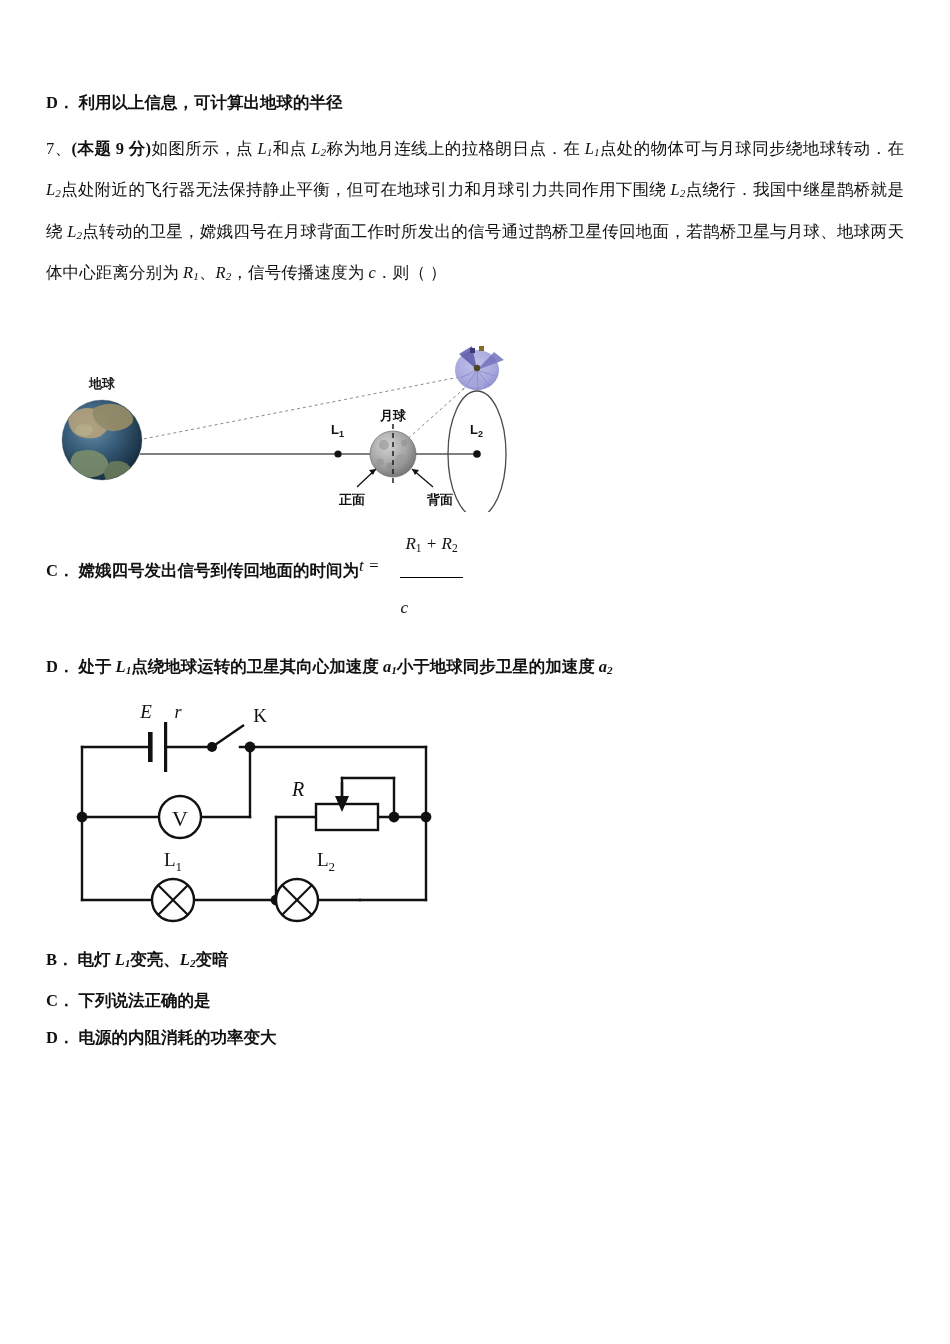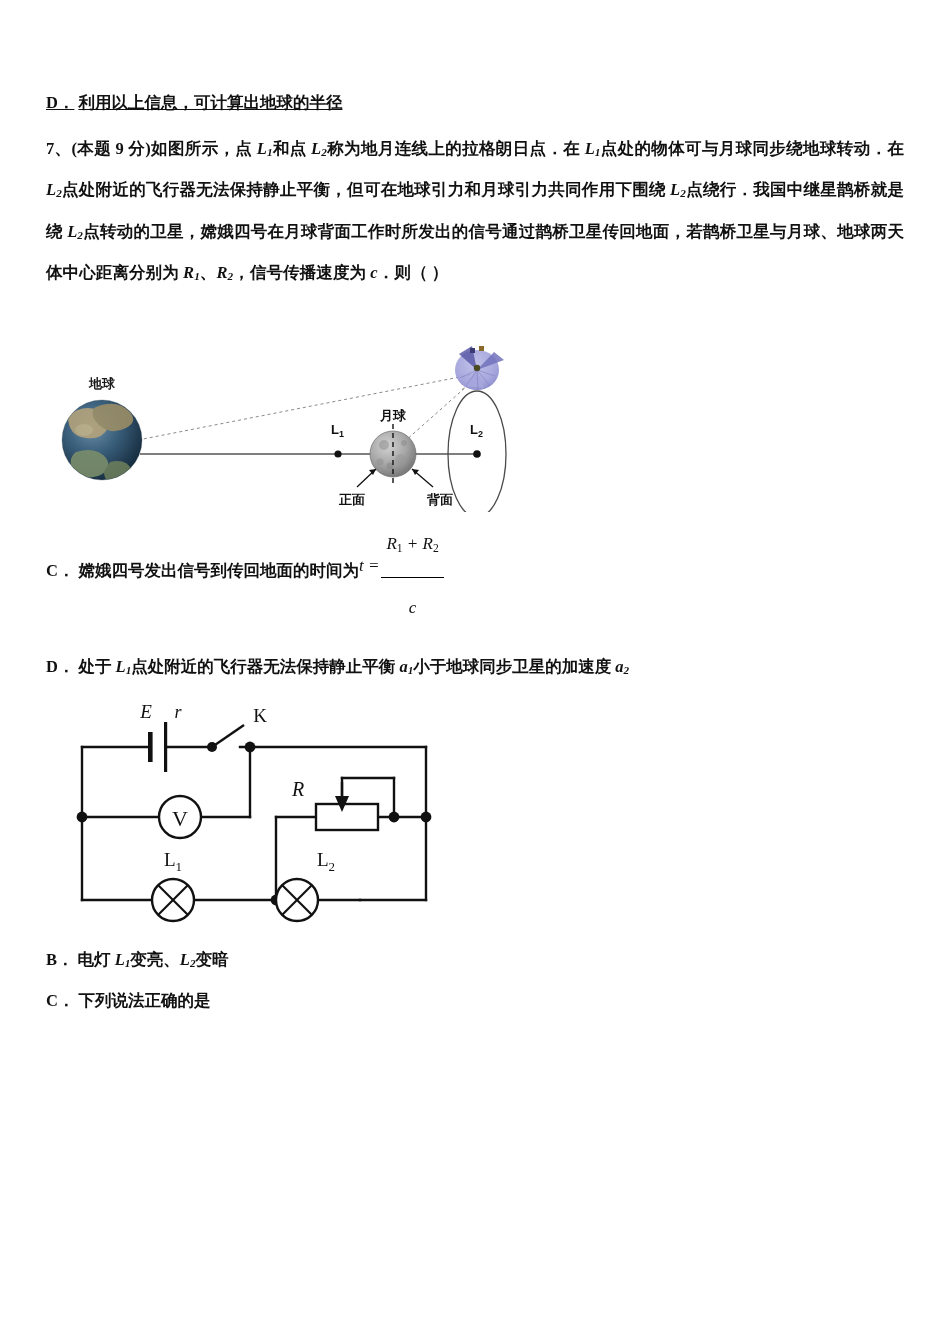--- a/index.html
+++ b/index.html
@@ -18,21 +18,21 @@
     height: 1344px;
     background: #ffffff;
     overflow: hidden;
     box-sizing: border-box;
     padding: 0 46px;
   }
   .para {
     font-size: 16.5px;
     line-height: 37px;
     color: #111;
-    font-weight: 700;
+    font-weight: 400;
     letter-spacing: 0.1px;
     text-align: justify;
   }
   .para.q {
     margin-top: 9px;
   }
   .opt {
     font-size: 16.5px;
     line-height: 37px;
     font-weight: 600;
@@ -66,22 +66,23 @@
     font-weight: 400;
     font-size: 17px;
   }
   .mathfrac .teq {
     font-style: italic;
     vertical-align: 0.55em;
     margin-right: 2px;
   }
   .frac {
     display: inline-block;
-    text-align: center;
+    text-align: left;
     vertical-align: middle;
+    margin-left: 19px;
   }
   .frac .num {
     display: block;
     padding: 0 5px 1px 5px;
     border-bottom: 1.3px solid #000;
     font-style: italic;
     white-space: nowrap;
   }
   .frac .den {
     display: block;
@@ -108,21 +109,21 @@
   }
   .fig-circuit svg { display: block; }
 
   .cjk { font-family: "Liberation Sans", "DejaVu Sans", sans-serif; }
 </style>
 </head>
 <body>
 
 <div class="page">
 
-  <div class="opt" style="margin-top:84px;text-decoration:underline;">
+  <div class="opt" style="margin-top:84px;">
     <span class="opt-label">D．</span><span>利用以上信息，可计算出地球的半径</span>
   </div>
 
   <div class="para q">
     <span>7、</span><b>(本题 9 分)</b><span>如图所示，点 </span><span class="mi">L</span><sub>1</sub><span>和点 </span><span class="mi">L</span><sub>2</sub><span>称为地月连线上的拉格朗日点．在 </span><span class="mi">L</span><sub>1</sub><span>点处的物体可与月球同步绕地球转动．在 </span><span class="mi">L</span><sub>2</sub><span>点处附近的飞行器无法保持静止平衡，但可在地球引力和月球引力共同作用下围绕 </span><span class="mi">L</span><sub>2</sub><span>点绕行．我国中继星鹊桥就是绕 </span><span class="mi">L</span><sub>2</sub><span>点转动的卫星，嫦娥四号在月球背面工作时所发出的信号通过鹊桥卫星传回地面，若鹊桥卫星与月球、地球两天体中心距离分别为 </span><span class="mi">R</span><sub>1</sub><span>、</span><span class="mi">R</span><sub>2</sub><span>，信号传播速度为 </span><span class="mi">c</span><span>．则（    ）</span>
   </div>
 
   <div class="fig-earthmoon">
     <svg width="470" height="200" viewBox="0 0 470 200" xmlns="http://www.w3.org/2000/svg">
       <defs>
@@ -218,21 +219,21 @@
     </svg>
   </div>
 
 
 
   <div class="opt" style="line-height:56px;">
     <span class="opt-label">C．</span><span>嫦娥四号发出信号到传回地面的时间为</span><span class="mathfrac"><span class="teq"><span>t</span> <span>=</span></span><span class="frac"><span class="num"><span>R</span><span class="sub-up">1</span> <span>+</span> <span>R</span><span class="sub-up">2</span></span><span class="den">c</span></span></span>
   </div>
 
   <div class="opt" style="margin-top:12px;">
-    <span class="opt-label">D．</span><span>处于 </span><span class="mi">L</span><sub>1</sub><span>点处附近的飞行器无法保持静止平衡 </span><span class="mi">a</span><sub>1</sub><span>小于地球同步卫星的加速度 </span><span class="mi">a</span><sub>2</sub>
+    <span class="opt-label">D．</span><span>处于 </span><span class="mi">L</span><sub>1</sub><span>点绕地球运转的卫星其向心加速度 </span><span class="mi">a</span><sub>1</sub><span>小于地球同步卫星的加速度 </span><span class="mi">a</span><sub>2</sub>
   </div>
 
 
   <div class="fig-circuit">
     <svg width="400" height="235" viewBox="0 0 400 235" xmlns="http://www.w3.org/2000/svg">
       <g stroke="#111" stroke-width="2.4" fill="none" stroke-linecap="square">
 
         <path d="M18 47 L84 47"></path>
 
         <path d="M104 47 L148 47"></path>
@@ -312,15 +313,18 @@
 
 
   <div class="opt">
     <span class="opt-label">B．</span><span>电灯 </span><b class="mi">L</b><sub>1</sub><span>变亮、</span><b class="mi">L</b><sub>2</sub><span>变暗</span>
   </div>
 
   <div class="opt">
     <span class="opt-label">C．</span><span>下列说法正确的是</span>
   </div>
 
+  <div class="opt">
+    <span class="opt-label">D．</span><span>电源的内阻消耗的功率变大</span>
+  </div>
 
 
 </div>
 
 </body></html>

